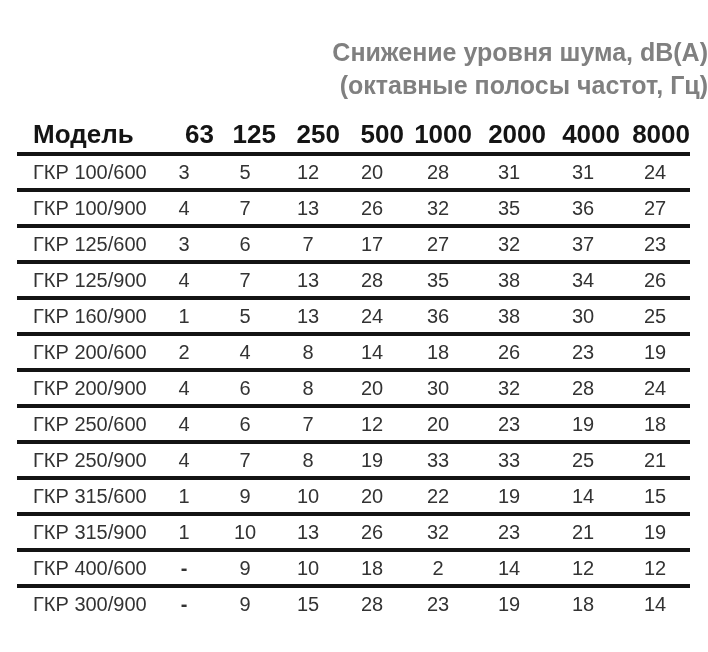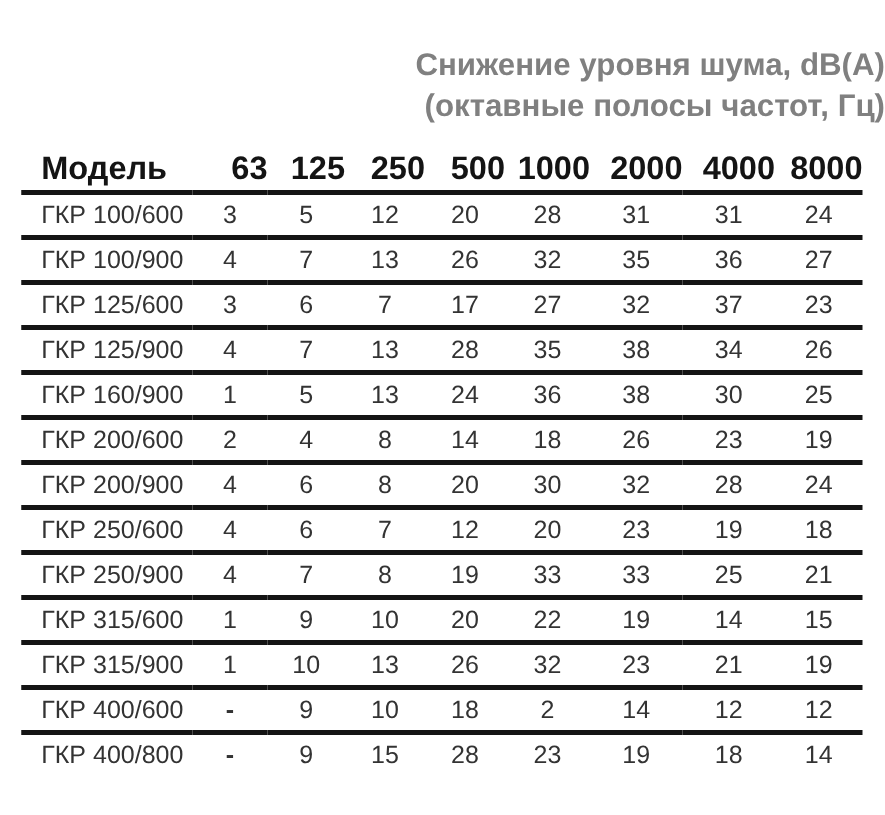--- a/index.html
+++ b/index.html
@@ -230,21 +230,21 @@
           <td class="dash">-</td>
           <td>9</td>
           <td>10</td>
           <td>18</td>
           <td>2</td>
           <td>14</td>
           <td>12</td>
           <td>12</td>
         </tr>
         <tr>
-          <td class="model-cell">ГКР 400/800</td>
+          <td class="model-cell">ГКР 300/900</td>
           <td class="dash">-</td>
           <td>9</td>
           <td>15</td>
           <td>28</td>
           <td>23</td>
           <td>19</td>
           <td>18</td>
           <td>14</td>
         </tr>
       </tbody>

